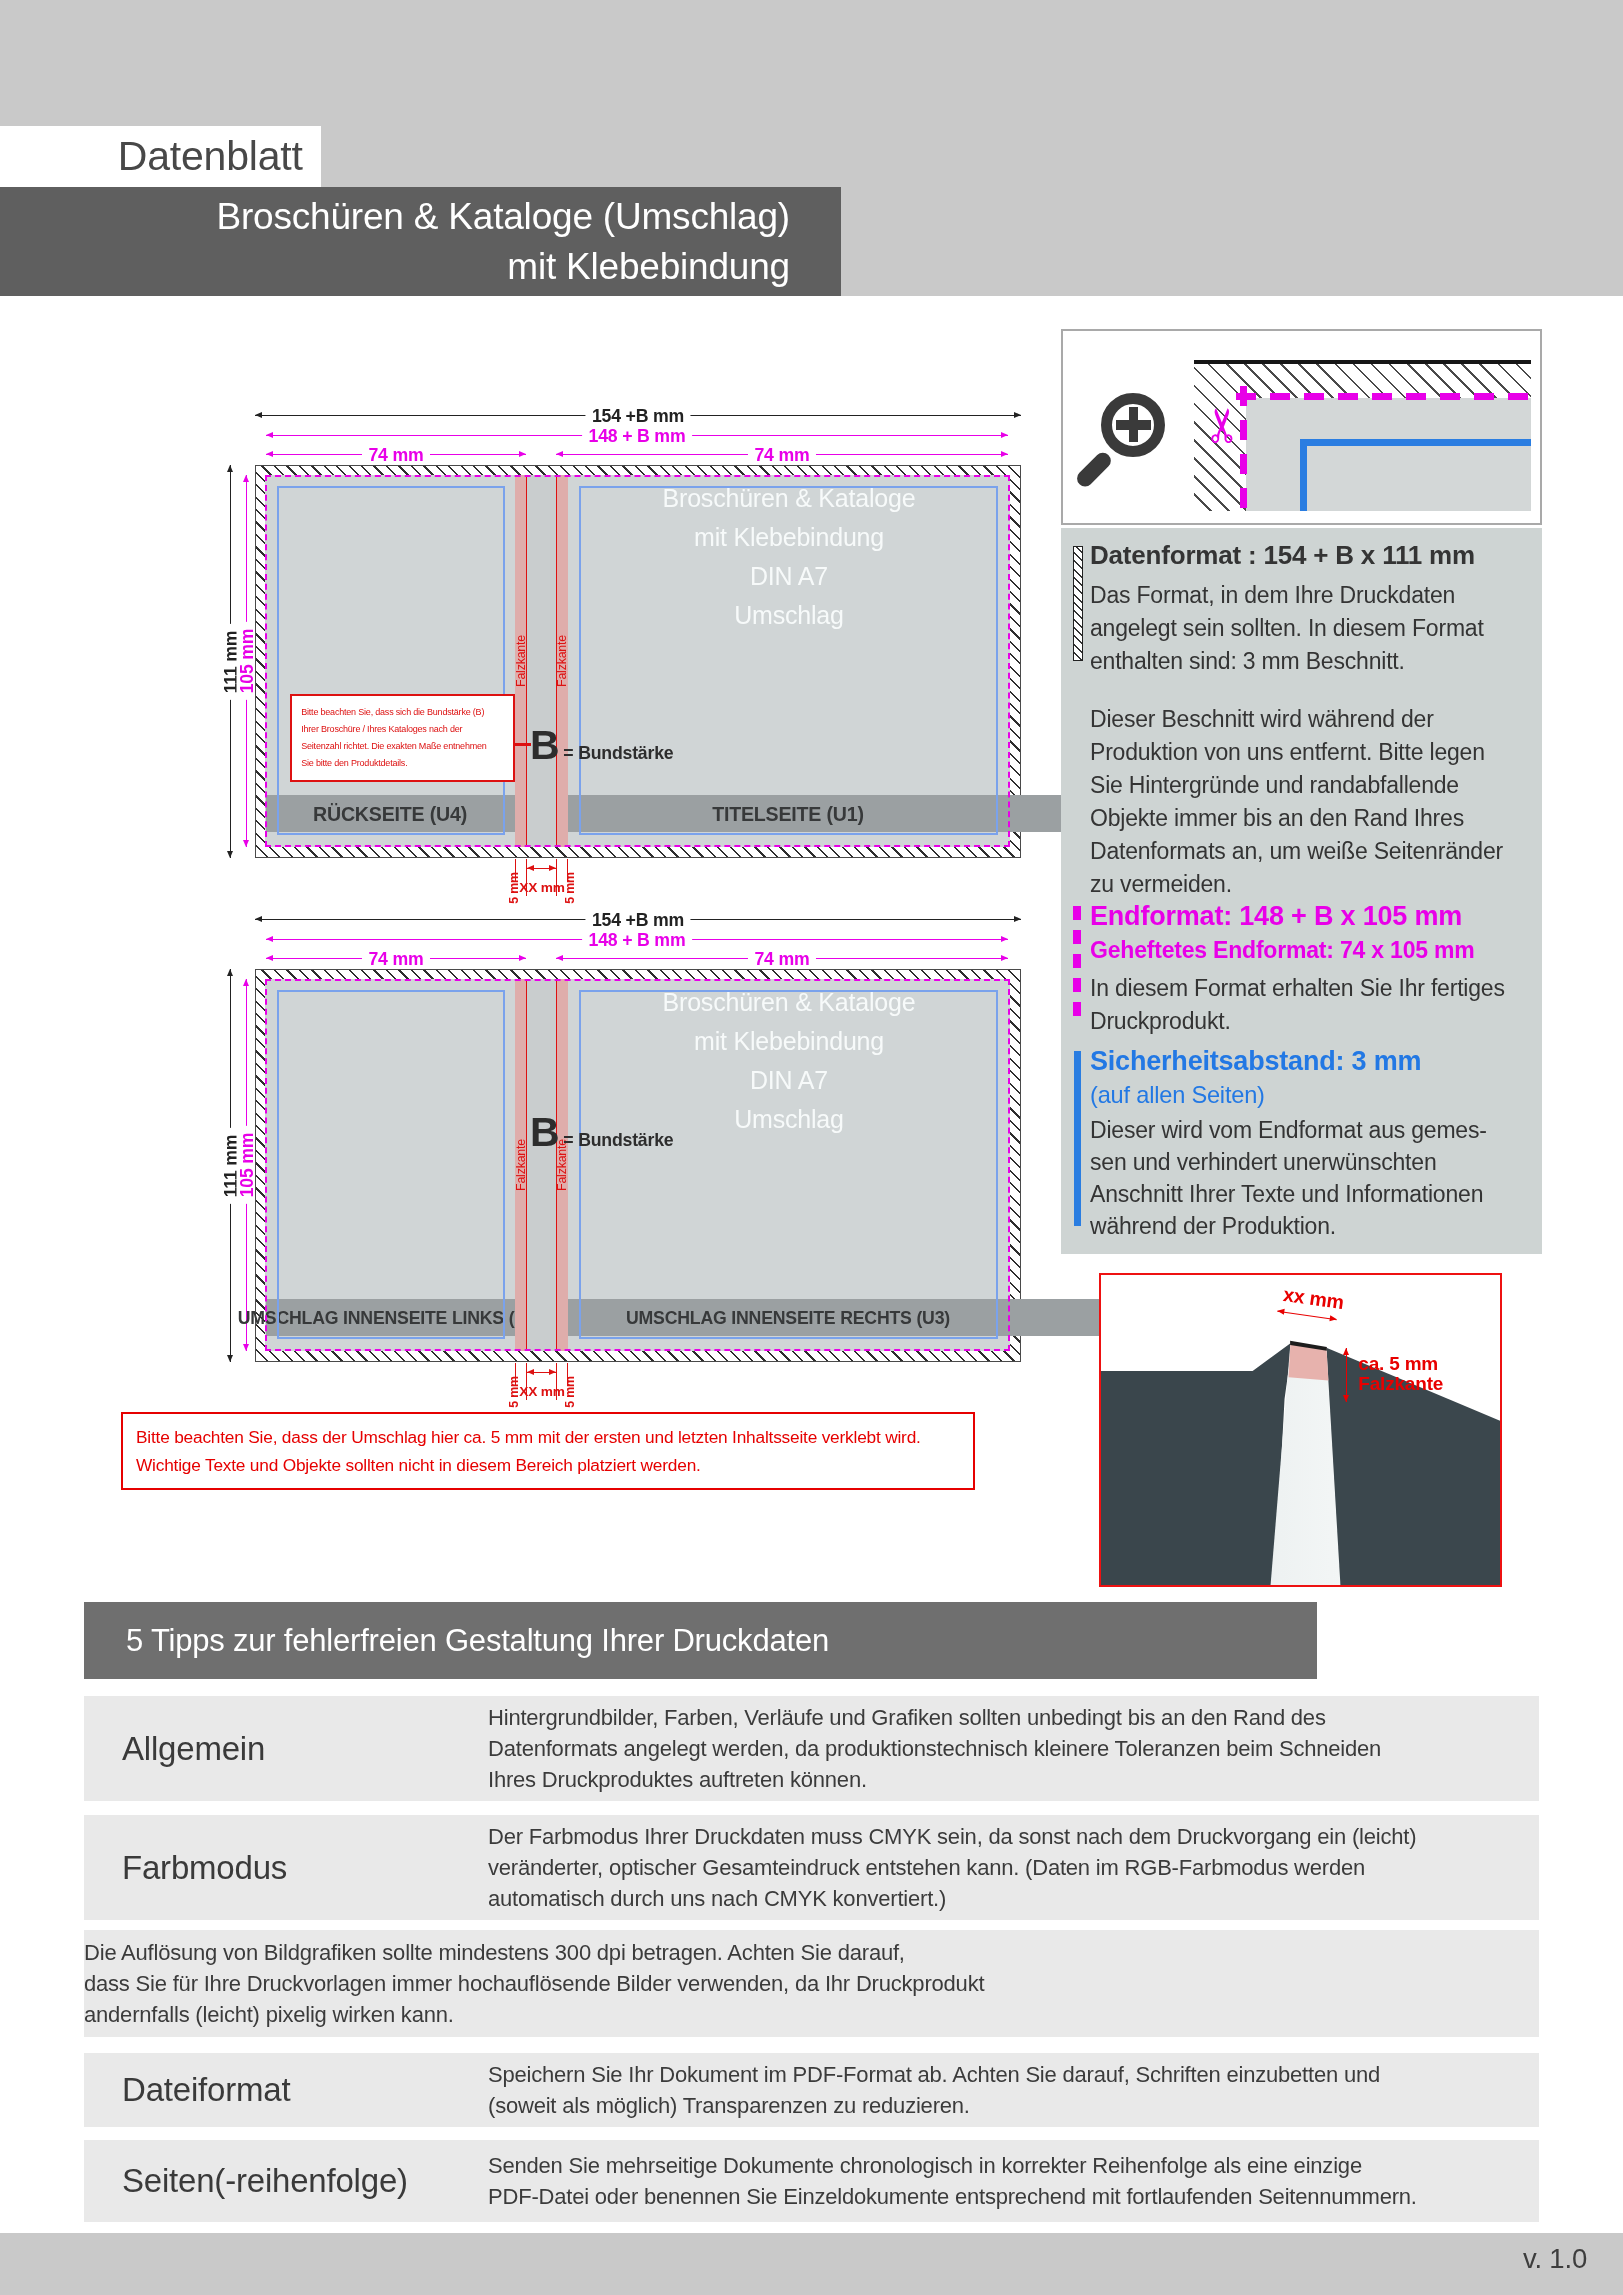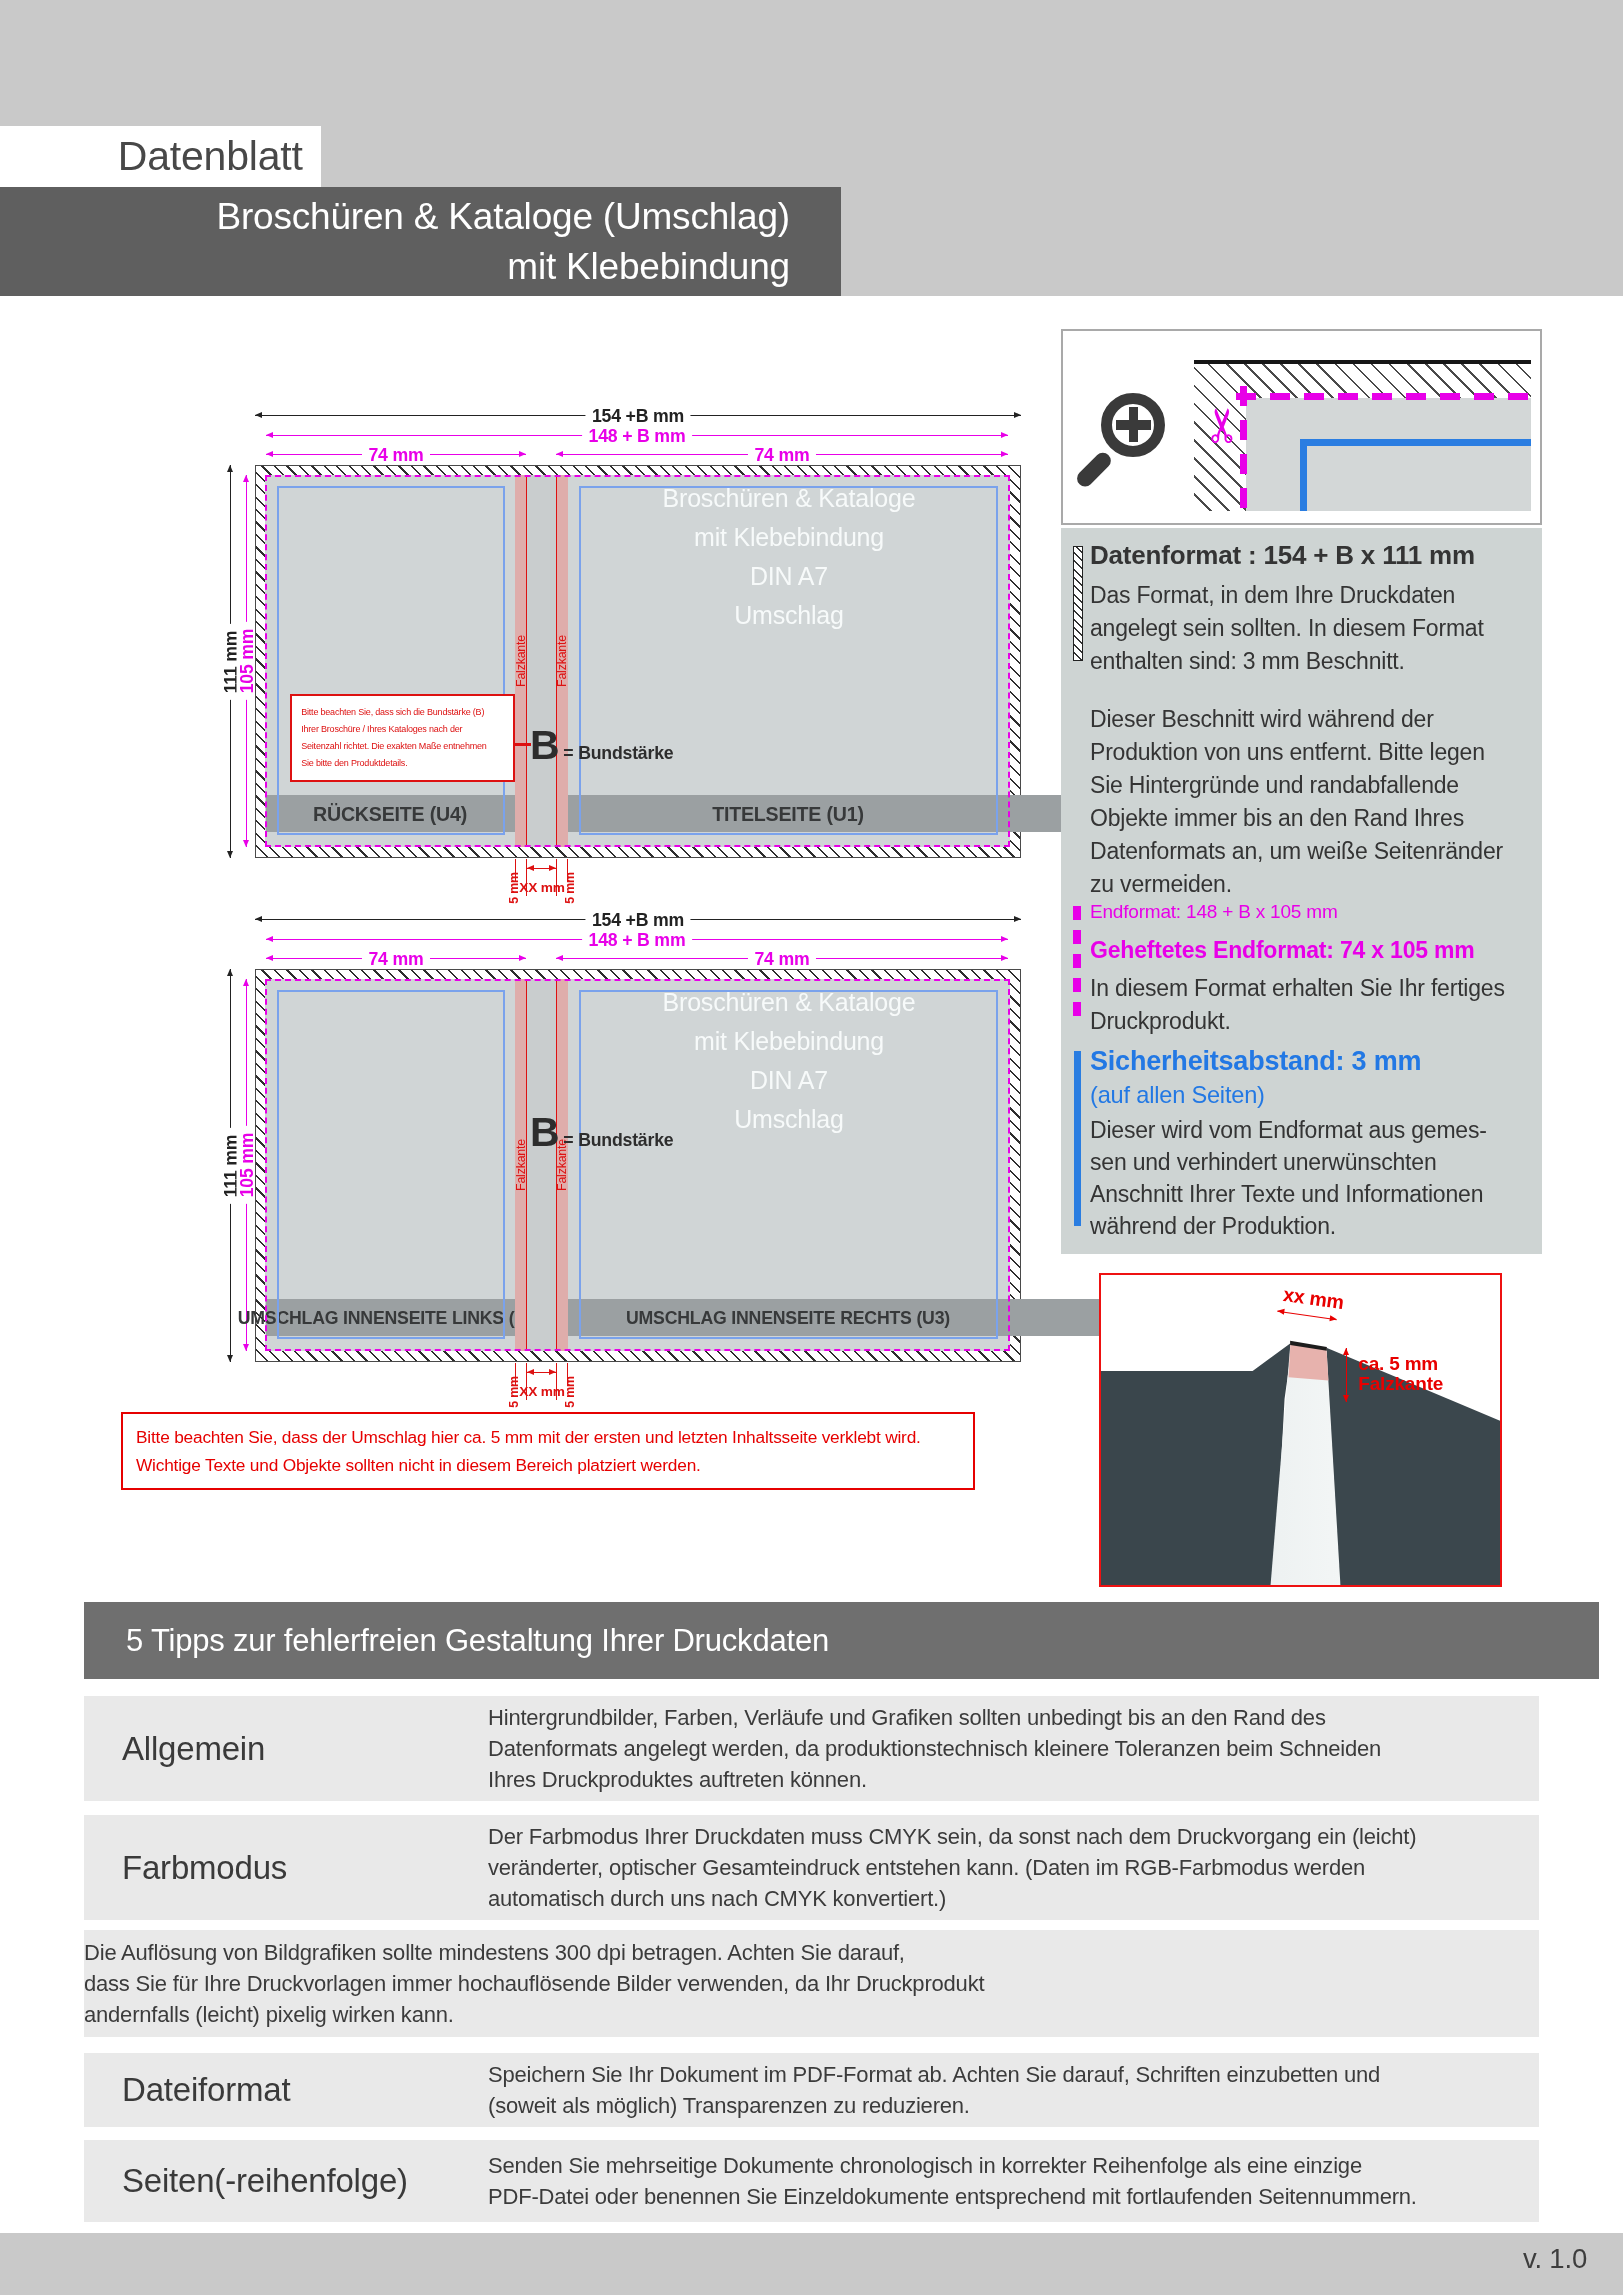--- a/index.html
+++ b/index.html
@@ -107,21 +107,21 @@
   
   .ip{position:absolute;left:1061px;top:528px;width:481px;height:726px;background:#ced4d3;}
   .ip>*{position:absolute;}
   .swatch-bleed{left:11.8px;top:18.3px;width:9.8px;height:115px;border:1.3px solid #222;box-sizing:border-box;
                 background:repeating-linear-gradient(45deg,#fff 0 4.6px,#333 4.6px 5.9px);}
   .swatch-end{left:11.8px;top:378px;width:8.5px;height:118px;
               background:repeating-linear-gradient(180deg,#e800e8 0 14.4px,transparent 14.4px 24px);}
   .swatch-safe{left:13px;top:523px;width:7.2px;height:175px;background:#2a7de1;}
   .ip-title{left:29px;top:11.8px;font-size:26px;font-weight:bold;color:#343434;white-space:nowrap;}
   .ip-body{left:29px;font-size:23px;line-height:33px;color:#343434;white-space:pre-line;width:445px;}
-  .ef-title{left:29px;top:373px;font-size:19px;font-weight:normal;color:#e800e8;white-space:nowrap;}
+  .ef-title{left:29px;top:373px;font-size:27px;font-weight:bold;color:#e800e8;white-space:nowrap;}
   .ef-sub{left:29px;top:409px;font-size:23px;font-weight:bold;color:#e800e8;white-space:nowrap;}
   .sf-title{left:29px;top:518px;font-size:27px;font-weight:bold;color:#2278e4;white-space:nowrap;}
   .sf-sub{left:29px;top:554px;font-size:23.6px;color:#2278e4;white-space:nowrap;}
 
   
   .photo{position:absolute;left:1099px;top:1273px;width:399px;height:310px;background:#fff;
          border:2.6px solid #ee1111;box-sizing:content-box;}
   .photo>*{position:absolute;}
   .ph-shape{inset:0;width:100%;height:100%;}
   .ph-right{background:#3b474d;clip-path:polygon(56.5% 23.5%,100% 47%,100% 100%,58.5% 100%);}
@@ -130,21 +130,21 @@
             clip-path:polygon(47.5% 21.5%,56.5% 23.5%,60% 100%,42.5% 100%);}
   .ph-pink{background:#e7b2ad;clip-path:polygon(47.5% 21.5%,56.5% 23.5%,57% 34%,47% 33%);}
   .ph-topline{background:#1d1d1d;clip-path:polygon(47.4% 21.2%,56.6% 23.2%,56.6% 24.4%,47.4% 22.6%);}
   .ph-hdim{left:44%;top:13%;width:15%;--dc:#e80000;transform:rotate(8deg);}
   .ph-xx{left:45.5%;top:4%;font-size:19.6px;font-weight:bold;color:#e80000;transform:rotate(8deg);white-space:nowrap;}
   .ph-vdim{left:61.5%;top:23.5%;height:17.5%;--dc:#e80000;}
   .ph-ca{left:64.5%;top:25%;font-size:19px;font-weight:bold;color:#e80000;white-space:nowrap;}
   .ph-fk{left:64.5%;top:31.5%;font-size:19px;font-weight:bold;color:#e80000;white-space:nowrap;}
 
   
-  .tiphead{position:absolute;left:84px;top:1602px;width:1515px;height:77px;background:#6f6f6f;
+  .tiphead{position:absolute;left:84px;top:1602px;width:1233px;height:77px;background:#6f6f6f;
            color:#ffffff;display:flex;align-items:center;padding-left:42px;box-sizing:border-box;font-size:31px;}
   .tiprow{position:absolute;left:84px;width:1455px;background:#e9e9e9;display:flex;align-items:center;}
   .tiplabel{width:404px;padding-left:38px;font-size:33px;color:#3a3a3a;flex:none;box-sizing:border-box;}
   .tiptext{font-size:22px;line-height:31px;color:#3b3b3b;white-space:pre-line;width:1021px;}
   .bold{font-weight:normal;}
 </style>
 </head>
 <body>
 
 <div class="page">

